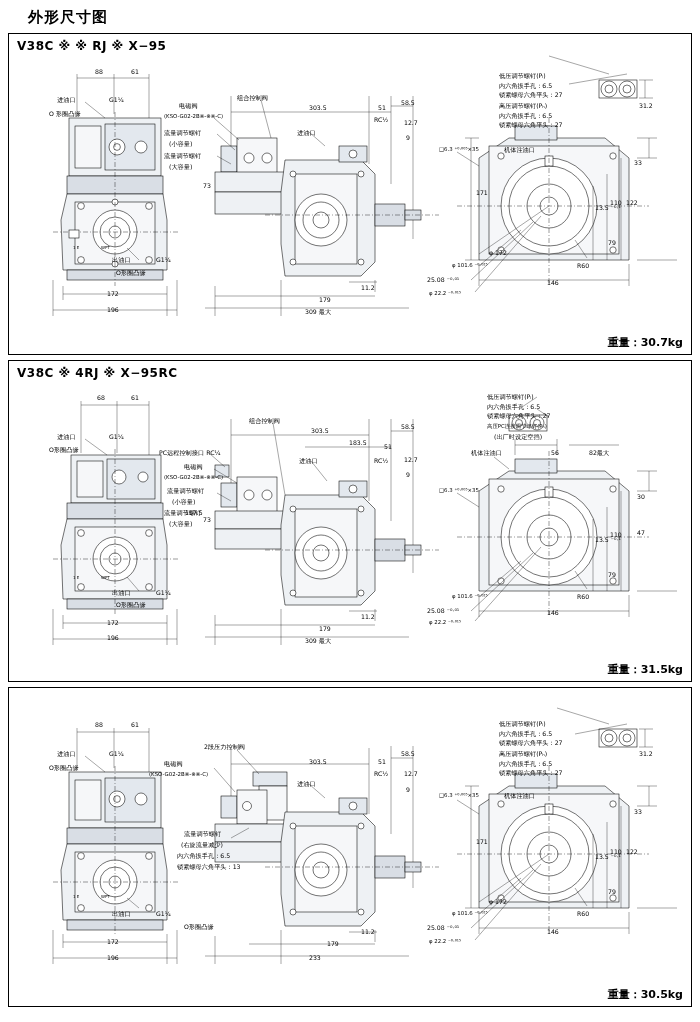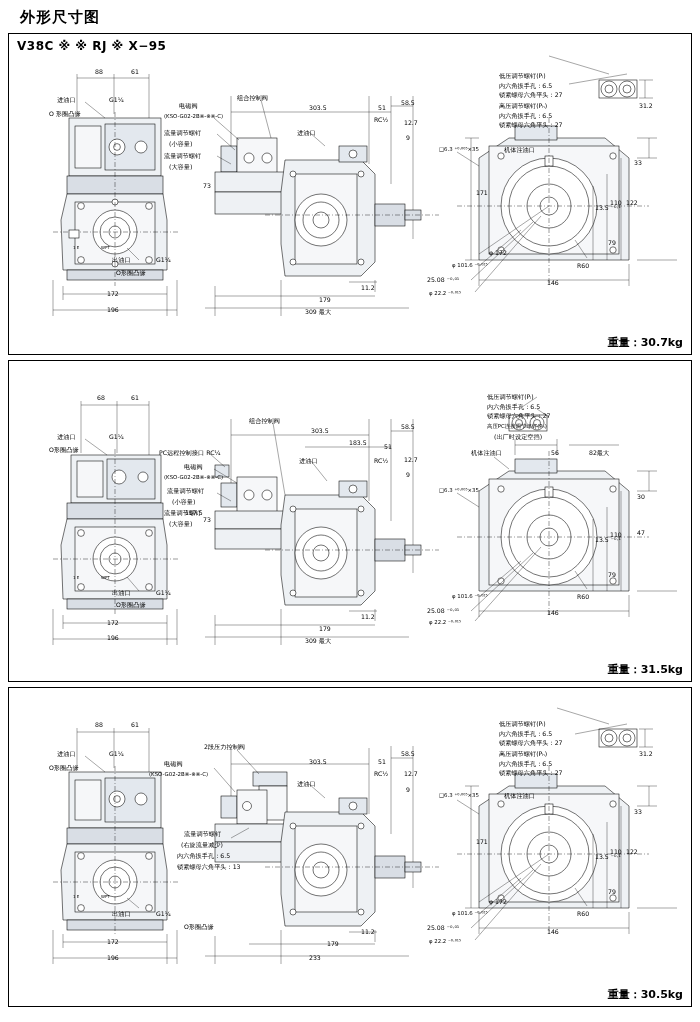--- a/index.html
+++ b/index.html
@@ -19,21 +19,21 @@
     position: relative;
     width: 700px;
     height: 1022px;
     box-sizing: border-box;
     padding: 6px 8px 0 8px;
   }
   .page-title {
     font-size: 15px;
     font-weight: bold;
     letter-spacing: 1px;
-    margin: 2px 0 6px 12px;
+    margin: 2px 0 6px 20px;
   }
   .panel {
     position: relative;
     border: 1px solid #000;
     box-sizing: border-box;
     margin-bottom: 5px;
     background: #fff;
   }
   .panel-title {
     font-size: 12px;
@@ -289,20 +289,21 @@
         <div class="lbl" style="left: 568px; top: 228px;">R60</div>
         <div class="lbl" style="left: 538px; top: 245px;">146</div>
         <div class="lbl sm" style="left: 443px; top: 228px;">φ 101.6 ⁻⁰·⁰²⁵</div>
         <div class="lbl" style="left: 418px; top: 242px;">25.08 ⁻⁰·⁰¹</div>
         <div class="lbl sm" style="left: 420px; top: 256px;">φ 22.2 ⁻⁰·⁰¹⁵</div>
       </div>
     <div class="weight">重量：30.7kg</div>
   </div>
 
   <div class="panel" style="height:322px;">
+    <div class="panel-title">V38C ※ 4RJ ※ X−95RC</div>
 
     <div class="dwg">
       <svg viewBox="0 0 684 322" width="684" height="322">
 
         <g>
           <line class="ln hair" x1="72" y1="40" x2="72" y2="92"></line>
           <line class="ln hair" x1="108" y1="40" x2="108" y2="92"></line>
           <line class="ln hair" x1="140" y1="40" x2="140" y2="100"></line>
           <line class="ln hair" x1="72" y1="44" x2="108" y2="44"></line>
           <line class="ln hair" x1="108" y1="44" x2="140" y2="44"></line>

